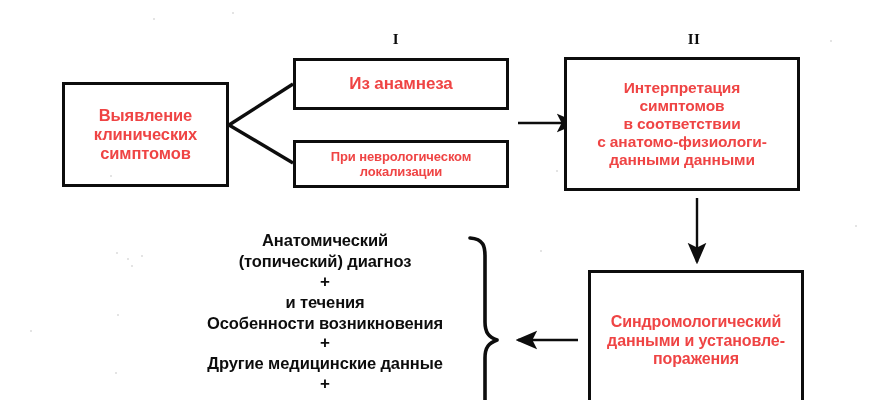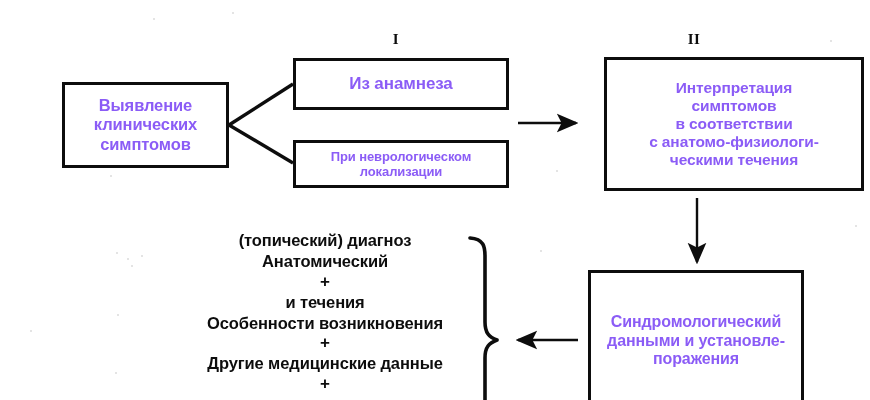--- a/index.html
+++ b/index.html
@@ -21,35 +21,35 @@
   
   .box {
     position: absolute;
     box-sizing: border-box;
     border: 3px solid #0d0d0d;
     background: #ffffff;
     display: flex;
     align-items: center;
     justify-content: center;
     text-align: center;
-    color: #8b5cf6;
+    color: #ef4444;
     font-weight: bold;
     line-height: 1.16;
     letter-spacing: -0.1px;
   }
   .box .lines {
     width: 100%;
     padding: 0 4px;
     box-sizing: border-box;
   }
 
-  #box-detect      { left: 62px;  top: 82px;  width: 167px; height: 86px;  font-size: 16.5px; }
+  #box-detect      { left: 62px;  top: 82px;  width: 167px; height: 105px;  font-size: 16.5px; }
   #box-anamnesis   { left: 293px; top: 58px;  width: 216px; height: 52px;  font-size: 17px; }
   #box-neuro       { left: 293px; top: 140px; width: 216px; height: 48px;  font-size: 13px; }
-  #box-interpret   { left: 604px; top: 57px;  width: 260px; height: 134px; font-size: 15.5px; }
+  #box-interpret   { left: 564px; top: 57px;  width: 236px; height: 134px; font-size: 15.5px; }
   #box-syndrome    { left: 588px; top: 270px; width: 216px; height: 142px; font-size: 16px; }
 
   
   .roman {
     position: absolute;
     color: #0d0d0d;
     font-weight: bold;
     font-size: 15px;
     font-family: "Liberation Serif", serif;
     letter-spacing: 0.5px;
@@ -152,35 +152,35 @@
       <div>локализации</div>
     </div>
   </div>
 
   <div class="box" id="box-interpret">
     <div class="lines">
       <div>Интерпретация</div>
       <div>симптомов</div>
       <div>в соответствии</div>
       <div>с анатомо-физиологи-</div>
-      <div>ческими течения</div>
+      <div>данными данными</div>
     </div>
   </div>
 
   <div class="box" id="box-syndrome">
     <div class="lines">
       <div>Синдромологический</div>
       <div>данными и установле-</div>
       <div>поражения</div>
     </div>
   </div>
 
   <div id="summary-block">
+    <div>Анатомический</div>
     <div>(топический) диагноз</div>
-    <div>Анатомический</div>
     <div class="plus">+</div>
     <div>и течения</div>
     <div>Особенности возникновения</div>
     <div class="plus">+</div>
     <div>Другие медицинские данные</div>
     <div class="plus">+</div>
   </div>
 
   <div class="speck" style="left:153px;top:18px;"></div>
   <div class="speck" style="left:232px;top:12px;"></div>

